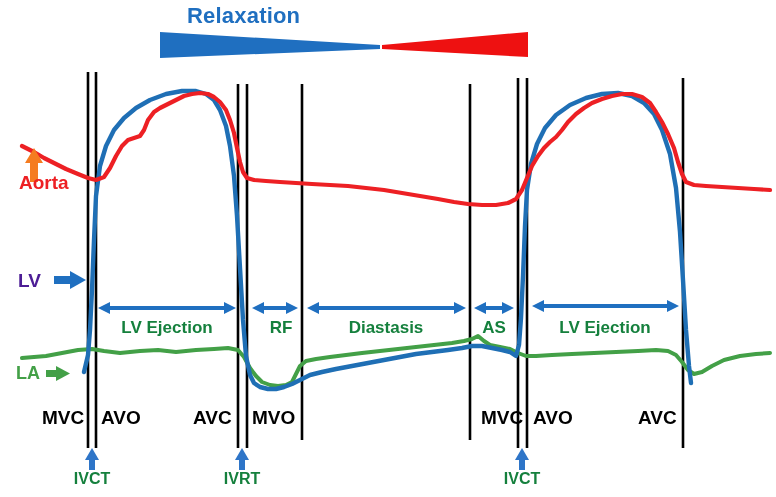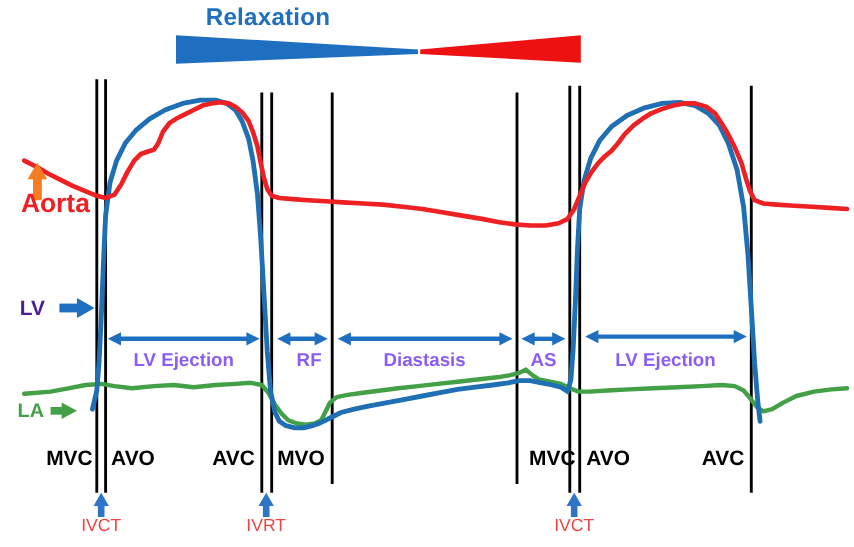--- a/index.html
+++ b/index.html
@@ -14,39 +14,39 @@
   
   .wedge-title{
     position:absolute;font-weight:bold;font-size:22px;letter-spacing:.2px;
     white-space:nowrap;
   }
   #relaxation-title{left:187px;top:3px;color:#1F6FC0;}
   #compliance-title{left:395px;top:3px;color:#EE1111;}
 
   
   .side-label{position:absolute;font-weight:bold;white-space:nowrap;}
-  #aorta-label{left:19px;top:172px;font-size:24px;color:#ED2024;}
+  #aorta-label{left:19px;top:172px;font-size:19px;color:#ED2024;}
   #lv-label{left:18px;top:270px;font-size:19px;color:#4c1d95;}
   #la-label{left:16px;top:363px;font-size:18px;color:#43A047;}
 
   
   .phase-label{
-    position:absolute;font-weight:bold;font-size:17px;color:#8b5cf6;
+    position:absolute;font-weight:bold;font-size:17px;color:#15803d;
     white-space:nowrap;text-align:center;
   }
 
   
   .event-label{
     position:absolute;font-weight:bold;font-size:19px;color:#000;
     white-space:nowrap;
   }
 
   
   .interval-label{
-    position:absolute;font-weight:normal;font-size:16px;color:#ef4444;
+    position:absolute;font-weight:bold;font-size:16px;color:#15803d;
     white-space:nowrap;text-align:center;
   }
 </style>
 </head>
 <body>
 
 <div id="stage">
 
   <svg class="layer">
     <polygon points="160,32 380,45 380,49 160,58" fill="#1F6FC0"></polygon>

